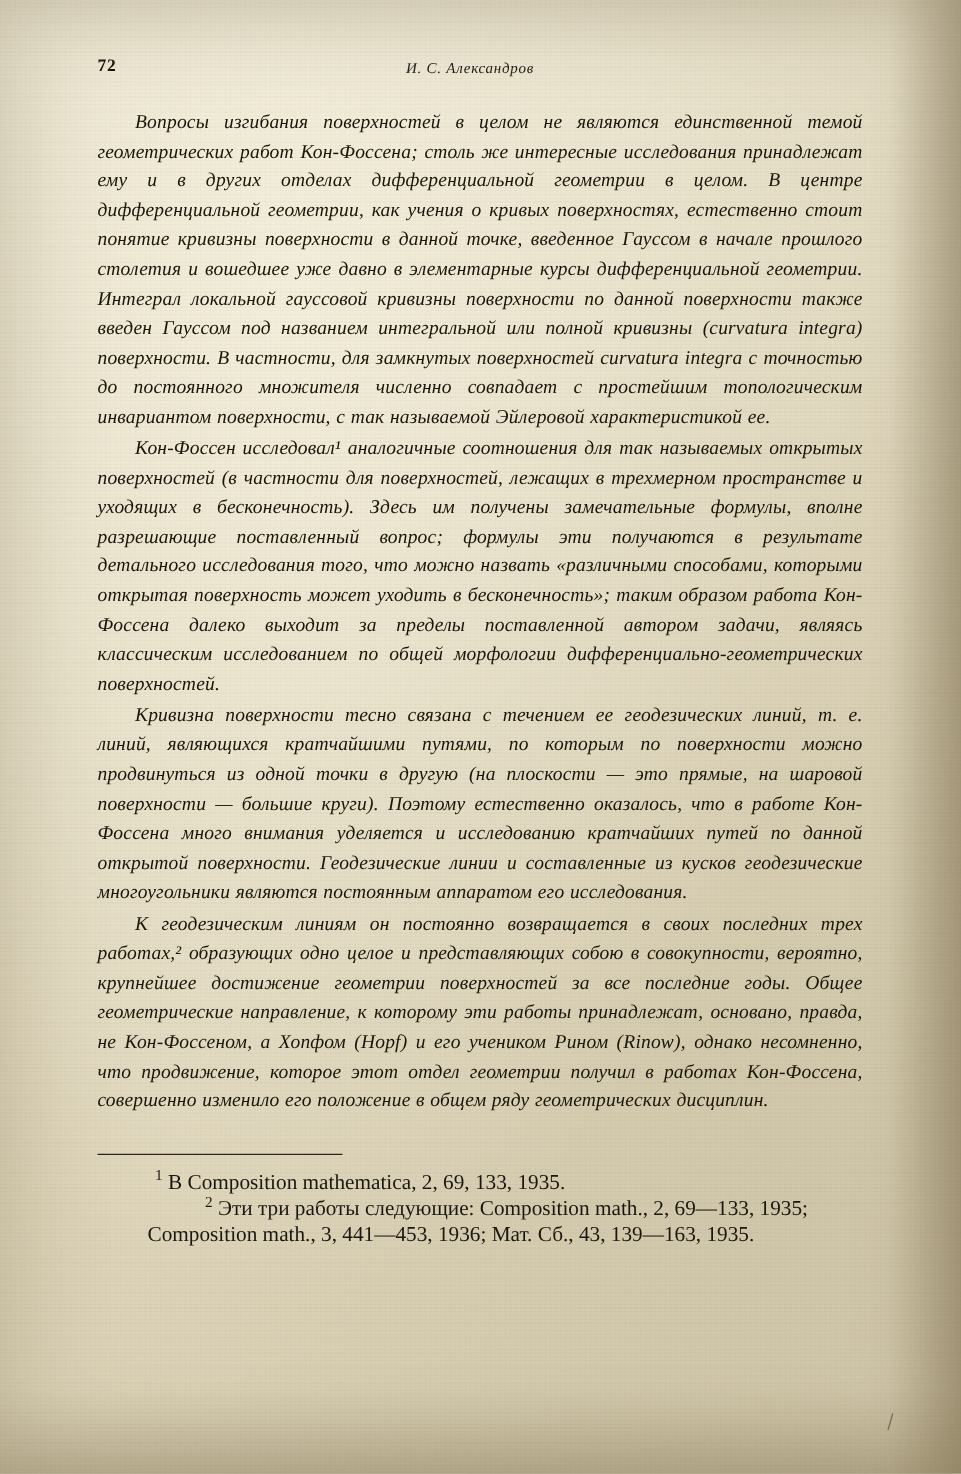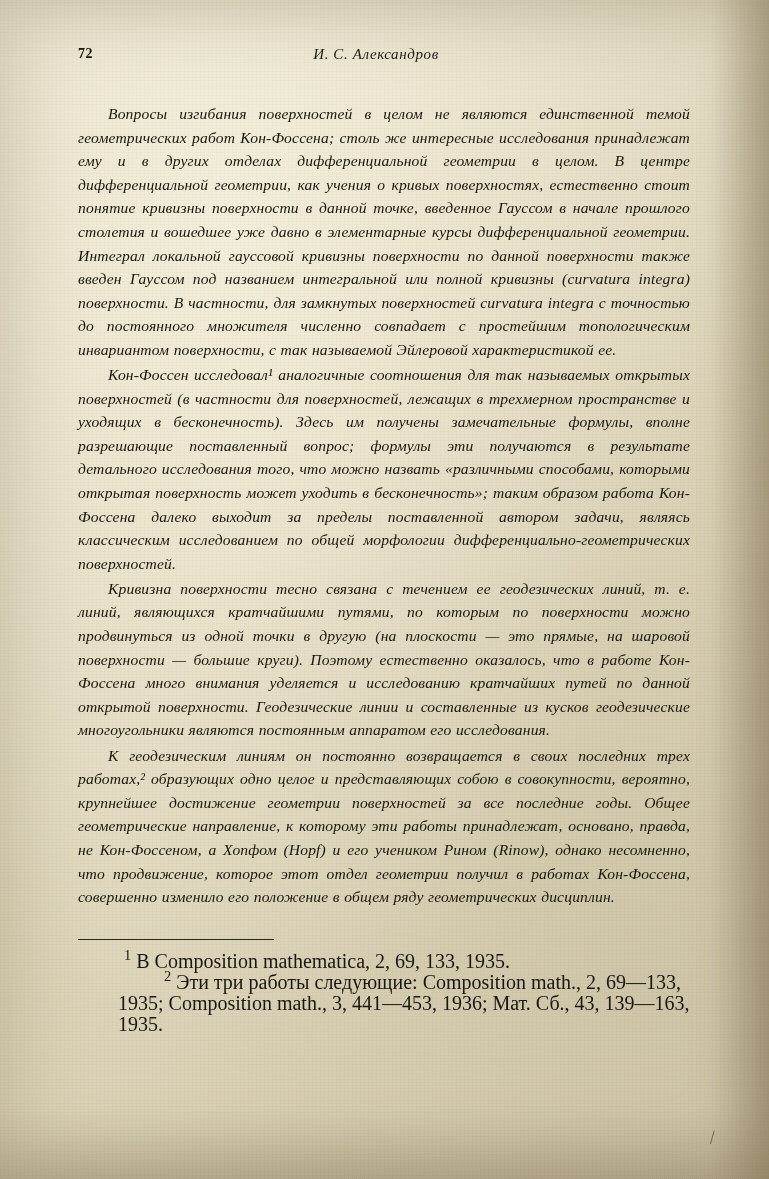--- a/index.html
+++ b/index.html
@@ -38,37 +38,37 @@
                 inset -30px 0 60px -20px rgba(110,95,65,0.28);
   }
   .content {
     position: absolute;
     left: 78px;
     top: 46px;
     width: 612px;
   }
   .header-row {
     display: flex;
-    align-items: flex-start;
-    margin-bottom: 40px;
+    align-items: flex-end;
+    margin-bottom: 24px;
     position: relative;
   }
   .folio {
     font-weight: bold;
     font-size: 14px;
     letter-spacing: 0.5px;
     color: #14120c;
   }
   .running-head {
     position: absolute;
     left: 0;
     right: 16px;
     text-align: center;
     font-style: italic;
-    font-size: 15px;
+    font-size: 12px;
     letter-spacing: 0.6px;
     color: #1c1a12;
   }
   p.body {
     margin: 0 0 0.5px 0;
     text-align: justify;
     text-justify: inter-word;
     font-size: 15.6px;
     line-height: 23.6px;
     text-indent: 30px;
@@ -79,21 +79,21 @@
   }
   p.body + p.body { margin-top: 1.5px; }
   .rule {
     margin-top: 30px;
     width: 196px;
     height: 0;
     border-top: 1.4px solid #2a2619;
   }
   .footnotes {
     margin-top: 11px;
-    font-size: 20px;
+    font-size: 17px;
     line-height: 21px;
     color: #1a1710;
   }
   .fn {
     margin: 0;
     text-align: left;
   }
   .fn-1 { text-indent: 46px; }
   .fn-2 { text-indent: 46px; margin-left: 40px; }
   sup {

